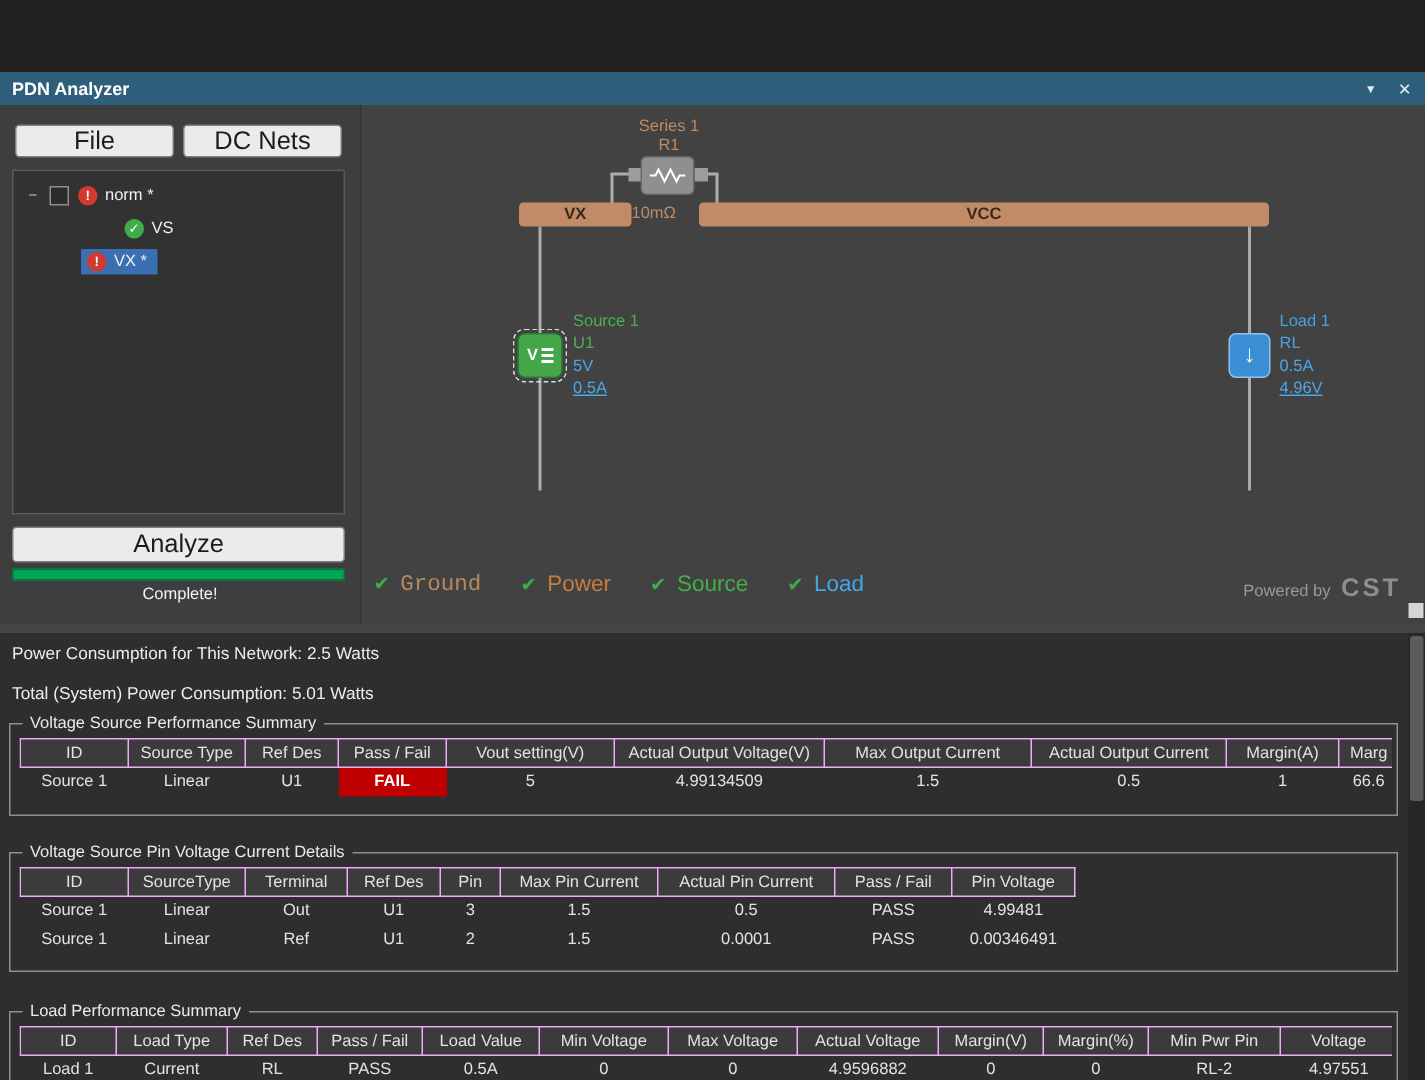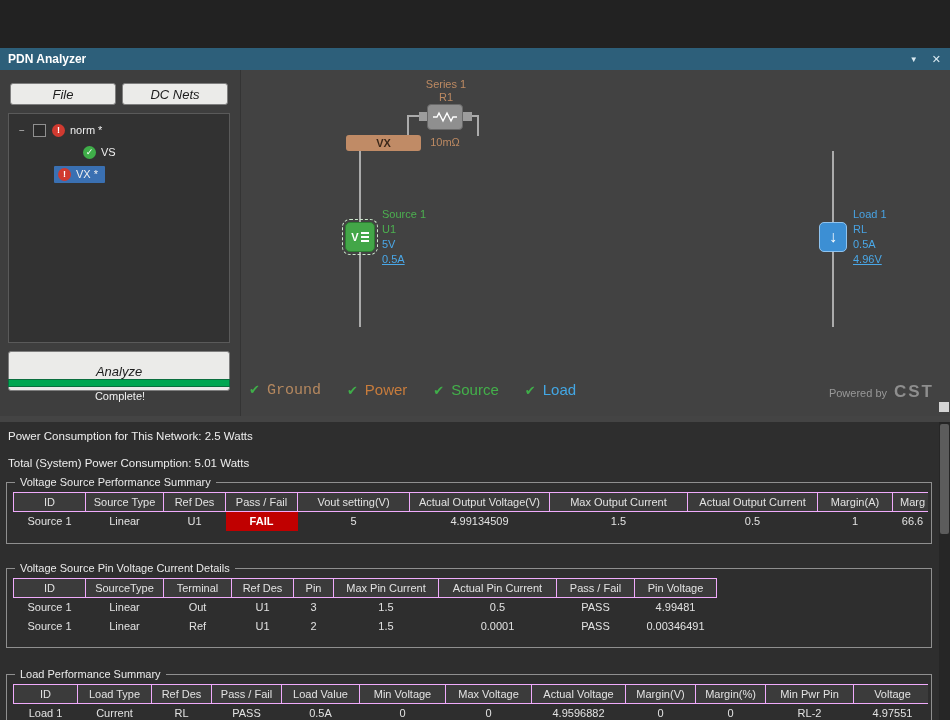--- a/index.html
+++ b/index.html
@@ -11,49 +11,49 @@
     display:flex; align-items:center; }
   .titlebar .title { color:#fff; font-size:12px; font-weight:bold; padding-left:8px; }
   .titlebar .flex { flex:1; }
   .tb-ico { color:#dcebf3; margin-right:14px; cursor:default; }
   .tb-ico.dd { font-size:8px; }
   .tb-ico.cl { font-size:11px; margin-right:9px; }
 
   
   .left-panel { position:absolute; left:0; top:22px; width:240px; height:346px; background:#3e3e3e; }
   .btn { position:absolute; height:22px; background:#ebebe9; border:1px solid #7e7e7e; border-radius:3px;
-    color:#1c1c1c; font-size:13px; display:flex; align-items:center; justify-content:center;font-style:italic; }
+    color:#1c1c1c; font-size:17px; display:flex; align-items:center; justify-content:center; }
   .btn-file { left:10px; top:13px; width:106px; }
   .btn-dc   { left:122px; top:13px; width:106px; }
   .tree { position:absolute; left:8px; top:43px; width:222px; height:230px; background:#323232;
     border:1px solid #5a5a5a; }
   .tree-row { position:absolute; height:20px; display:flex; align-items:center; font-size:11px; color:#efefef; }
   .expander { color:#c0c0c0; width:12px; font-size:10px; }
   .cb { width:13px; height:13px; background:#2b2b2b; border:1px solid #8f8f8f; margin:0 6px 0 2px; }
   .circ { width:13px; height:13px; border-radius:50%; color:#fff; font-size:9px; font-weight:bold;
     display:flex; align-items:center; justify-content:center; flex:none; }
   .circ.err { background:#d03a30; }
   .circ.ok  { background:#3fae49; }
   .tree-lbl { margin-left:5px; white-space:nowrap; }
   .sel-wrap { display:flex; align-items:center; background:#3a70b2; padding:2px 7px 2px 4px; border-radius:1px; }
   .analyze { left:8px; top:281px; width:222px; }
-  .analyze.btn { height:40px;text-align:center; }
+  .analyze.btn { height:24px;text-align:center; }
   .progress { position:absolute; left:8px; top:309px; width:222px; height:8px; background:#00a651;
     border:1px solid #0a6e3e; }
   .complete { position:absolute; left:0; top:320px; width:240px; text-align:center; color:#f2f2f2; font-size:11px; }
 
   
   .schematic { position:absolute; left:240px; top:22px; width:710px; height:346px; background:#424242;
     border-left:1px solid #343434; }
   .series-lbl { position:absolute; left:150px; top:8px; width:110px; text-align:center;
     color:#bd8a62; font-size:11px; line-height:13px; }
   .comp-pin { position:absolute; width:9px; height:9px; background:#9d9d9d; top:42px; }
   .comp { position:absolute; left:186px; top:34px; width:36px; height:26px; background:#8f8f8f;
     border:1px solid #686868; border-radius:4px; display:flex; align-items:center; justify-content:center; }
-  .val-lbl { position:absolute; left:180px; top:66px; width:48px; text-align:center; color:#bd8a62; font-size:11px; }
+  .val-lbl { position:absolute; left:180px; top:66px; width:48px; color:#bd8a62; font-size:11px; }
   .wire { position:absolute; background:#ababab; }
   .net-bar { position:absolute; height:16px; background:#c08b66; border-radius:3px; color:#3b281a;
     font-weight:bold; font-size:11px; display:flex; align-items:center; justify-content:center; }
   .bar-vx  { left:105px; top:65px; width:75px; }
   .bar-vcc { left:225px; top:65px; width:380px; }
   .bar-gnd { left:105px; top:257px; width:500px; }
   .src-icon { position:absolute; left:104px; top:152px; width:30px; height:30px; background:#43a648;
     border:1px solid #2c7d31; border-radius:5px; outline:1px dashed #cde9cd; outline-offset:2px;
     display:flex; align-items:center; justify-content:center; gap:2px; }
   .src-icon .v { color:#fff; font-size:11px; font-weight:bold; }
@@ -163,20 +163,21 @@
     <div class="comp-pin" style="left:178px;"></div>
     <div class="comp-pin" style="left:222px;"></div>
     <div class="comp">
       <svg width="24" height="12" viewBox="0 0 24 12">
         <polyline points="0,6 4,6 6,2 10,10 14,2 18,10 20,6 24,6" fill="none" stroke="#ffffff" stroke-width="1.4"></polyline>
       </svg>
     </div>
     <div class="val-lbl">10mΩ</div>
 
     <div class="net-bar bar-vx">VX</div>
+    <div class="net-bar bar-vcc">VCC</div>
 
     <div class="src-icon">
       <span class="v">V</span>
       <span class="bars">
           <i></i>
           <i></i>
           <i></i>
         </span>
     </div>
     <div class="lbl-block src-labels">

